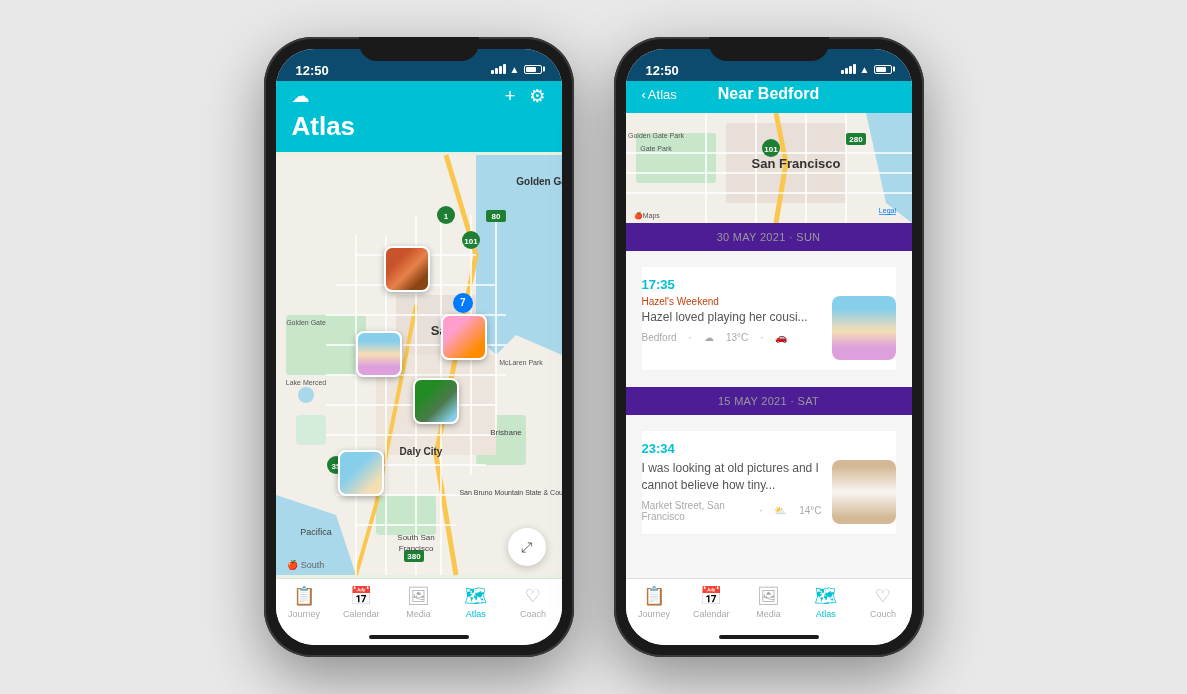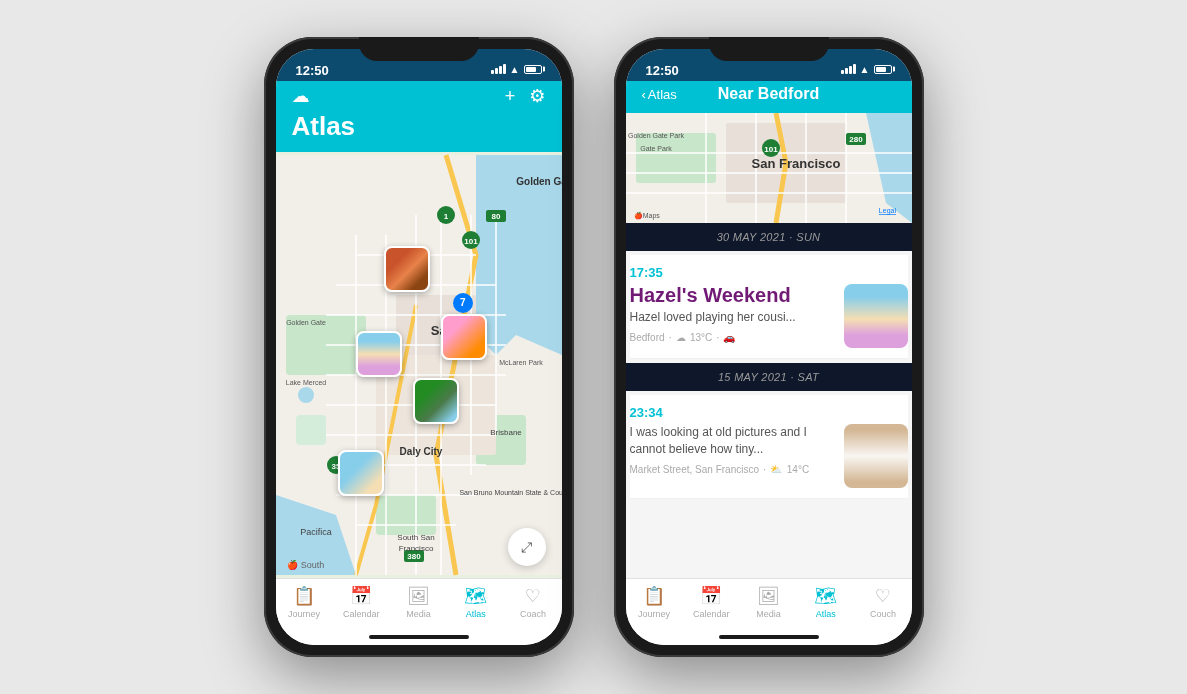--- a/index.html
+++ b/index.html
@@ -246,54 +246,53 @@
       position: relative;
       overflow: hidden;
     }
 
     
     .date-separator {
       text-align: center;
       padding: 8px;
       font-size: 11px;
       color: #999;
-      background: #0f172a;
+      background: #4c1d95;
       font-weight: 500;
       letter-spacing: 0.3px;
-      font-style: italic;
     }
 
     
     .entry-card {
       background: white;
-      margin: 4px;
+      margin: 16px;
       padding: 10px 0;
       border-bottom: 1px solid #f0f0f0;
       cursor: pointer;
     }
     .entry-time { color: #00c1d4; font-size: 13px; font-weight: 600; margin-bottom: 4px; }
     .entry-body { display: flex; justify-content: space-between; gap: 10px; }
     .entry-text { flex: 1; }
-    .entry-title { font-size: 20px; font-weight: 700; color: #701a75; margin-bottom: 2px; }
+    .entry-title { font-size: 10px; font-weight: 400; color: #c2410c; margin-bottom: 2px; }
     .entry-preview { font-size: 12px; color: #555; line-height: 1.4; }
     .entry-thumb {
       width: 64px;
       height: 64px;
       border-radius: 8px;
       overflow: hidden;
       flex-shrink: 0;
       background: #ccc;
     }
     .entry-meta {
       margin-top: 6px;
       font-size: 10px;
       color: #aaa;
       display: flex;
       align-items: center;
-      gap: 4px;
+      gap: 12px;
     }
 
     
     .thumb-hazel {
       background: linear-gradient(135deg, #87ceeb 30%, #f5deb3 70%);
       width: 100%;
       height: 100%;
       display: flex;
       align-items: center;
       justify-content: center;

